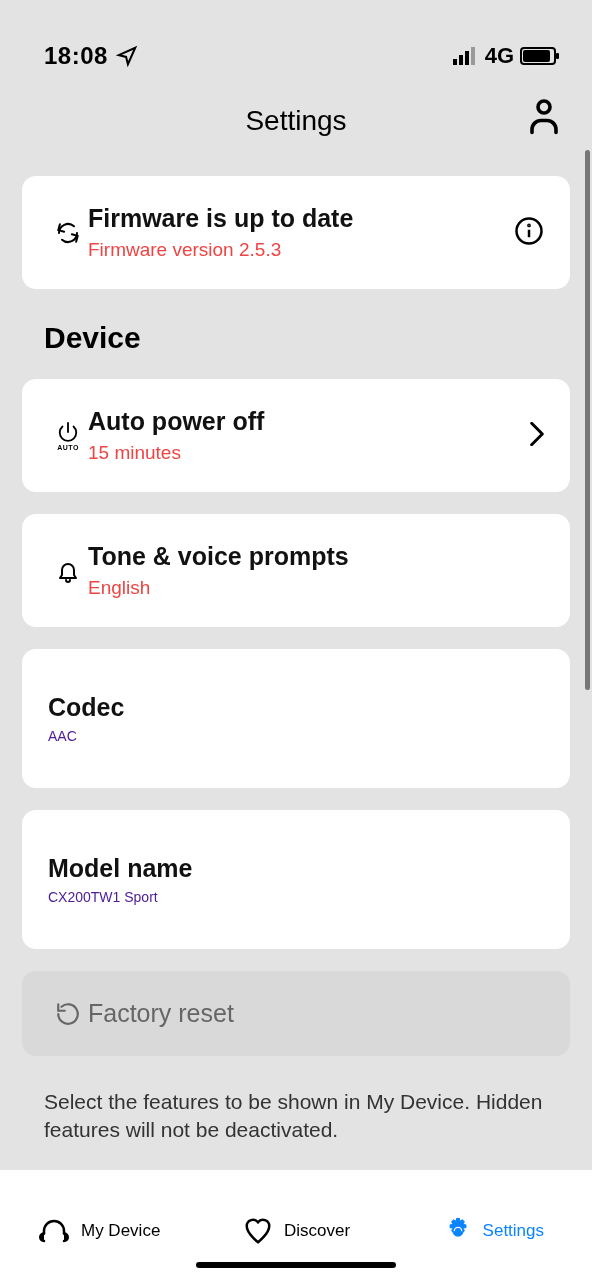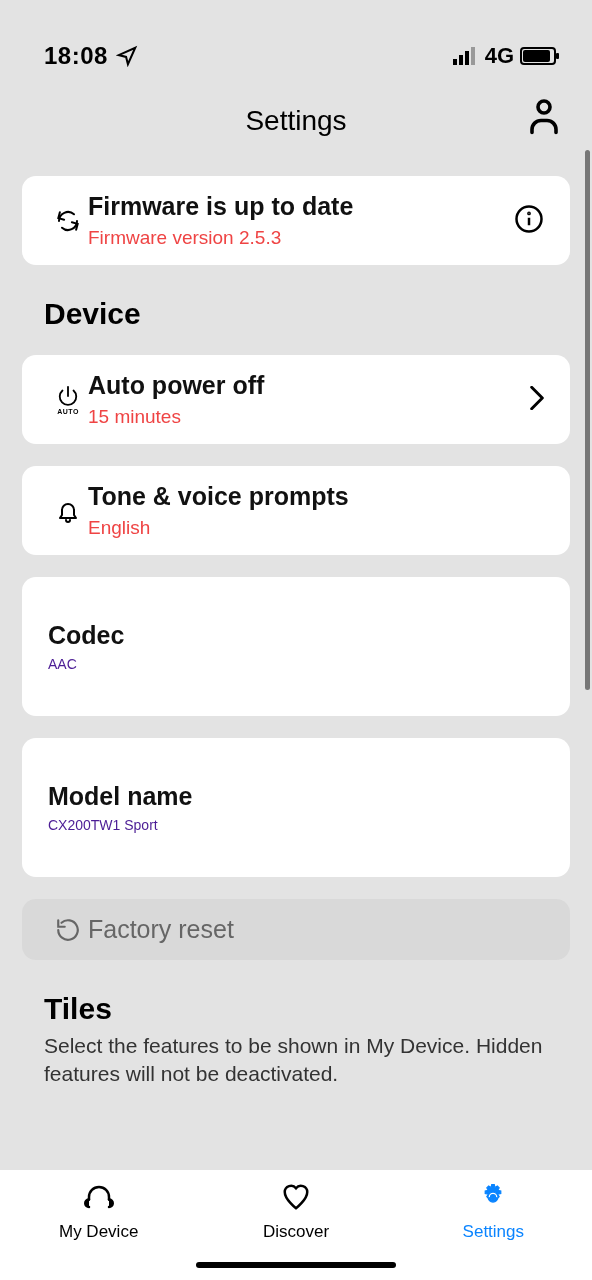--- a/index.html
+++ b/index.html
@@ -15,40 +15,40 @@
   .battery .fill { position: absolute; left: 1px; top: 1px; bottom: 1px; width: 85%; background: #000; border-radius: 2px; }
 
   .header { height: 74px; display: flex; align-items: center; justify-content: center; position: relative; }
   .header-title { font-size: 28px; font-weight: 500; }
   .header-profile { position: absolute; right: 30px; top: 12px; }
 
   .scroll { flex: 1; overflow-y: auto; padding: 18px 22px 0 22px; position: relative; }
   .scroll::-webkit-scrollbar { width: 6px; }
   .scroll::-webkit-scrollbar-thumb { background: #888; border-radius: 3px; }
 
-  .card { background: #fff; border-radius: 14px; padding: 16px 26px; margin-bottom: 22px; display: flex; align-items: center; }
+  .card { background: #fff; border-radius: 14px; padding: 28px 26px; margin-bottom: 22px; display: flex; align-items: center; }
   .card.muted { background: #d9d9d9; }
   .card .icon-slot { width: 40px; flex-shrink: 0; display: flex; flex-direction: column; align-items: center; }
   .card .content { flex: 1; }
   .card .title { font-size: 25px; font-weight: 600; color: #111; }
   .card.muted .title { color: #666; font-weight: 500; }
   .card .subtitle { font-size: 19px; color: #ef4444; margin-top: 6px; }
   .card .trailing { flex-shrink: 0; margin-left: 12px; }
 
   .section-header { padding: 10px 22px 18px 22px; }
   .section-title { font-size: 30px; font-weight: 700; margin-bottom: 6px; }
   .section-desc { font-size: 21px; color: #333; line-height: 1.35; }
   .card-noicon { padding: 44px 26px; flex-direction: column; align-items: flex-start; }
   .card-noicon .title { font-size: 25px; font-weight: 600; }
   .card-noicon .subtitle { font-size: 14px; color: #4c1d95; }
 
   .auto-label { font-size: 7px; text-align: center; letter-spacing: 0.5px; margin-top: 1px; font-weight: 600; }
 
   .tabbar { height: 110px; background: #fff; display: flex; padding-top: 12px; }
-  .tab { flex: 1; display: flex; flex-direction: column; align-items: center; gap: 10px; }
+  .tab { flex: 1; display: flex; flex-direction: row; align-items: center; gap: 10px; justify-content: center; }
   .tab-label { font-size: 17px; font-weight: 500; }
   .tab.active .tab-label { color: #0a84ff; }
   .tab.active svg { stroke: #0a84ff; fill: #0a84ff; }
 
   .home-indicator { position: absolute; bottom: 12px; left: 50%; transform: translateX(-50%); width: 200px; height: 6px; background: #000; border-radius: 3px; }
 
   .scroll-indicator { position: absolute; right: 2px; top: 150px; width: 5px; height: 540px; background: #777; border-radius: 3px; }
 </style>
 </head>
 <body>
@@ -161,21 +161,20 @@
           <path d="M3 12 a9 9 0 1 0 3-6.7"></path>
           <polyline points="3 3 3 9 9 9" fill="none"></polyline>
         </svg>
     </div>
     <div class="content">
       <div class="title">Factory reset</div>
     </div>
   </div>
 
   <div class="section-header" style="padding-bottom:4px;">
-    <div class="section-title">Tiles</div>
     <div class="section-desc">Select the features to be shown in My Device. Hidden features will not be deactivated.</div>
   </div>
 
 </div>
 
 <div class="tabbar" style="position:relative;">
   <div class="tab">
     <svg width="34" height="30" viewBox="0 0 24 24" fill="none" stroke="#000" stroke-width="2" stroke-linecap="round">
         <path d="M4 14 v-2 a8 8 0 0 1 16 0 v2"></path>
         <path d="M4 14 a2 2 0 0 0 0 6" fill="#000"></path>

